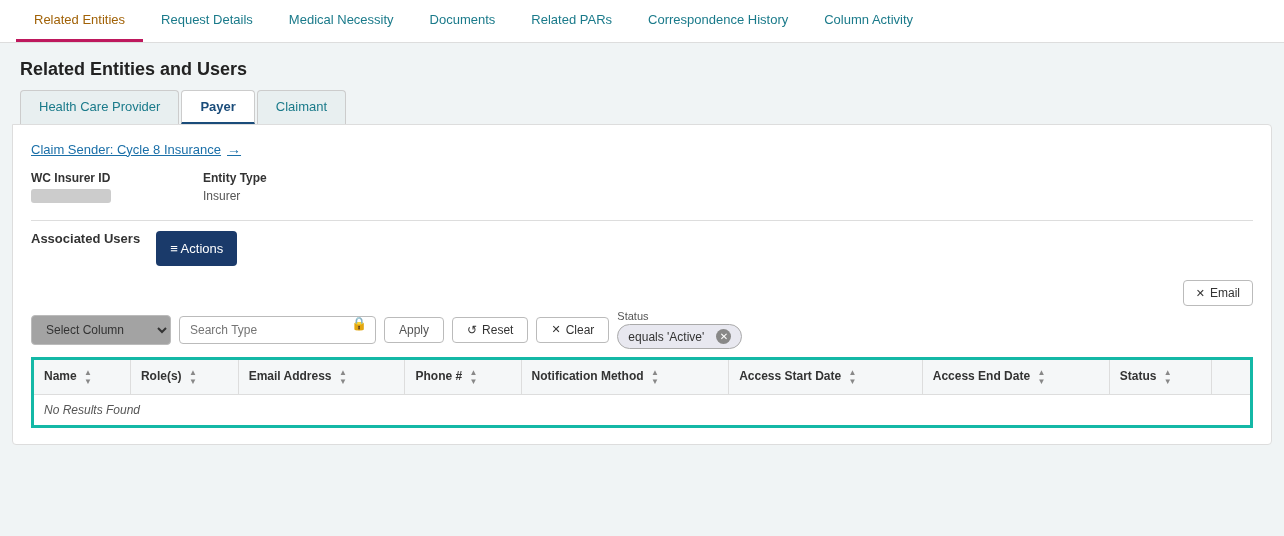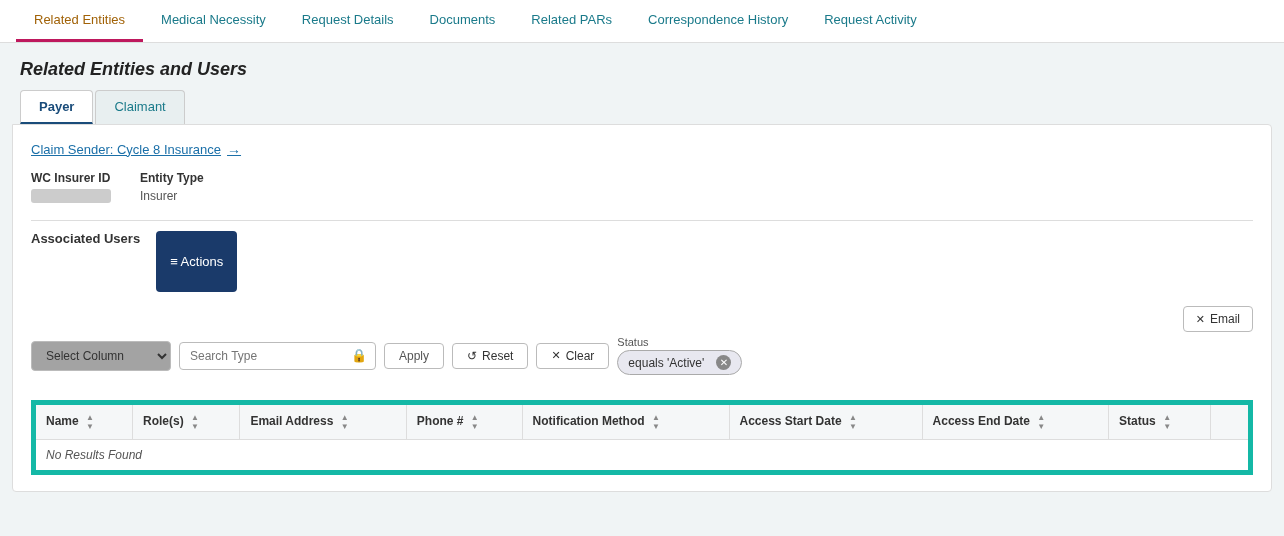--- a/index.html
+++ b/index.html
@@ -26,21 +26,20 @@
       font-weight: normal;
     }
 
     
     .page-heading {
       padding: 16px 20px 10px 20px;
       font-size: 18px;
       font-weight: bold;
       color: #222;
       background: #f0f4f5;
-      font-style: italic;
     }
 
     
     .sub-tabs {
       display: flex;
       background: #f0f4f5;
       padding: 0 20px;
       border-bottom: none;
     }
     .sub-tab {
@@ -79,21 +78,21 @@
       display: flex;
       align-items: center;
       gap: 6px;
       margin-bottom: 14px;
     }
     .arrow-icon { font-size: 14px; }
 
     
     .info-row {
       display: flex;
-      gap: 29px;
+      gap: 92px;
       margin-bottom: 14px;
     }
     .info-field label {
       font-weight: bold;
       font-size: 12px;
       display: block;
       margin-bottom: 4px;
       color: #333;
     }
     .info-field .value {
@@ -117,21 +116,21 @@
       margin-bottom: 14px;
     }
     .associated-users-label {
       font-weight: bold;
       font-size: 13px;
     }
     .actions-btn {
       background: #1a3a6a;
       color: #fff;
       border: none;
-      padding: 23px 14px;
+      padding: 10px 14px;
       border-radius: 4px;
       cursor: pointer;
       font-size: 13px;
       display: flex;
       align-items: center;
       gap: 6px;
     }
 
     
     .filter-bar {
@@ -166,21 +165,20 @@
       border-radius: 4px;
       font-size: 12px;
       background: #a3a3a3;
       color: #333;
       min-width: 140px;
       cursor: pointer;
     }
     .search-input-wrap {
       position: relative;
       display: flex;
-      align-items: center;
     }
     .search-input-wrap input {
       padding: 6px 30px 6px 10px;
       border: 1px solid #bbb;
       border-radius: 4px;
       font-size: 12px;
       min-width: 160px;
       color: #888;
     }
     .lock-icon {
@@ -247,22 +245,22 @@
       align-items: center;
       justify-content: center;
       font-size: 10px;
     }
 
     
     .data-table {
       width: 100%;
       border-collapse: collapse;
       font-size: 12px;
-      margin-top: 25px;
-      border: 5px solid #14b8a6;
+      margin-top: 8px;
+      border: 3px solid #14b8a6;
     }
     .data-table th {
       background: #f5f7f8;
       border: 1px solid #ddd;
       padding: 8px 10px;
       text-align: left;
       font-weight: bold;
       color: #333;
       white-space: nowrap;
       vertical-align: middle;
@@ -288,31 +286,32 @@
       font-style: italic;
     }
 
     .divider { border: none; border-top: 1px solid #ddd; margin: 10px 0; }
   </style>
 </head>
 <body>
 
 <div class="top-nav">
 <div class="top-nav-tab active">Related Entities</div>
+    <div class="top-nav-tab">Request Details</div>
     <div class="top-nav-tab">Medical Necessity</div>
-    <div class="top-nav-tab">Request Details</div>
     <div class="top-nav-tab">Documents</div>
     <div class="top-nav-tab">Related PARs</div>
     <div class="top-nav-tab">Correspondence History</div>
-    <div class="top-nav-tab">Request Activity</div>
+    <div class="top-nav-tab">Column Activity</div>
   </div>
 
 <div class="page-heading">Related Entities and Users</div>
 
 <div class="sub-tabs">
+<div class="sub-tab">Health Care Provider</div>
     <div class="sub-tab active">Payer</div>
     <div class="sub-tab">Claimant</div>
   </div>
 
 <div class="card">
 
   <div class="claim-sender-link">
     <span>Claim Sender: Cycle 8 Insurance</span>
     <span class="arrow-icon">→</span>
   </div>

